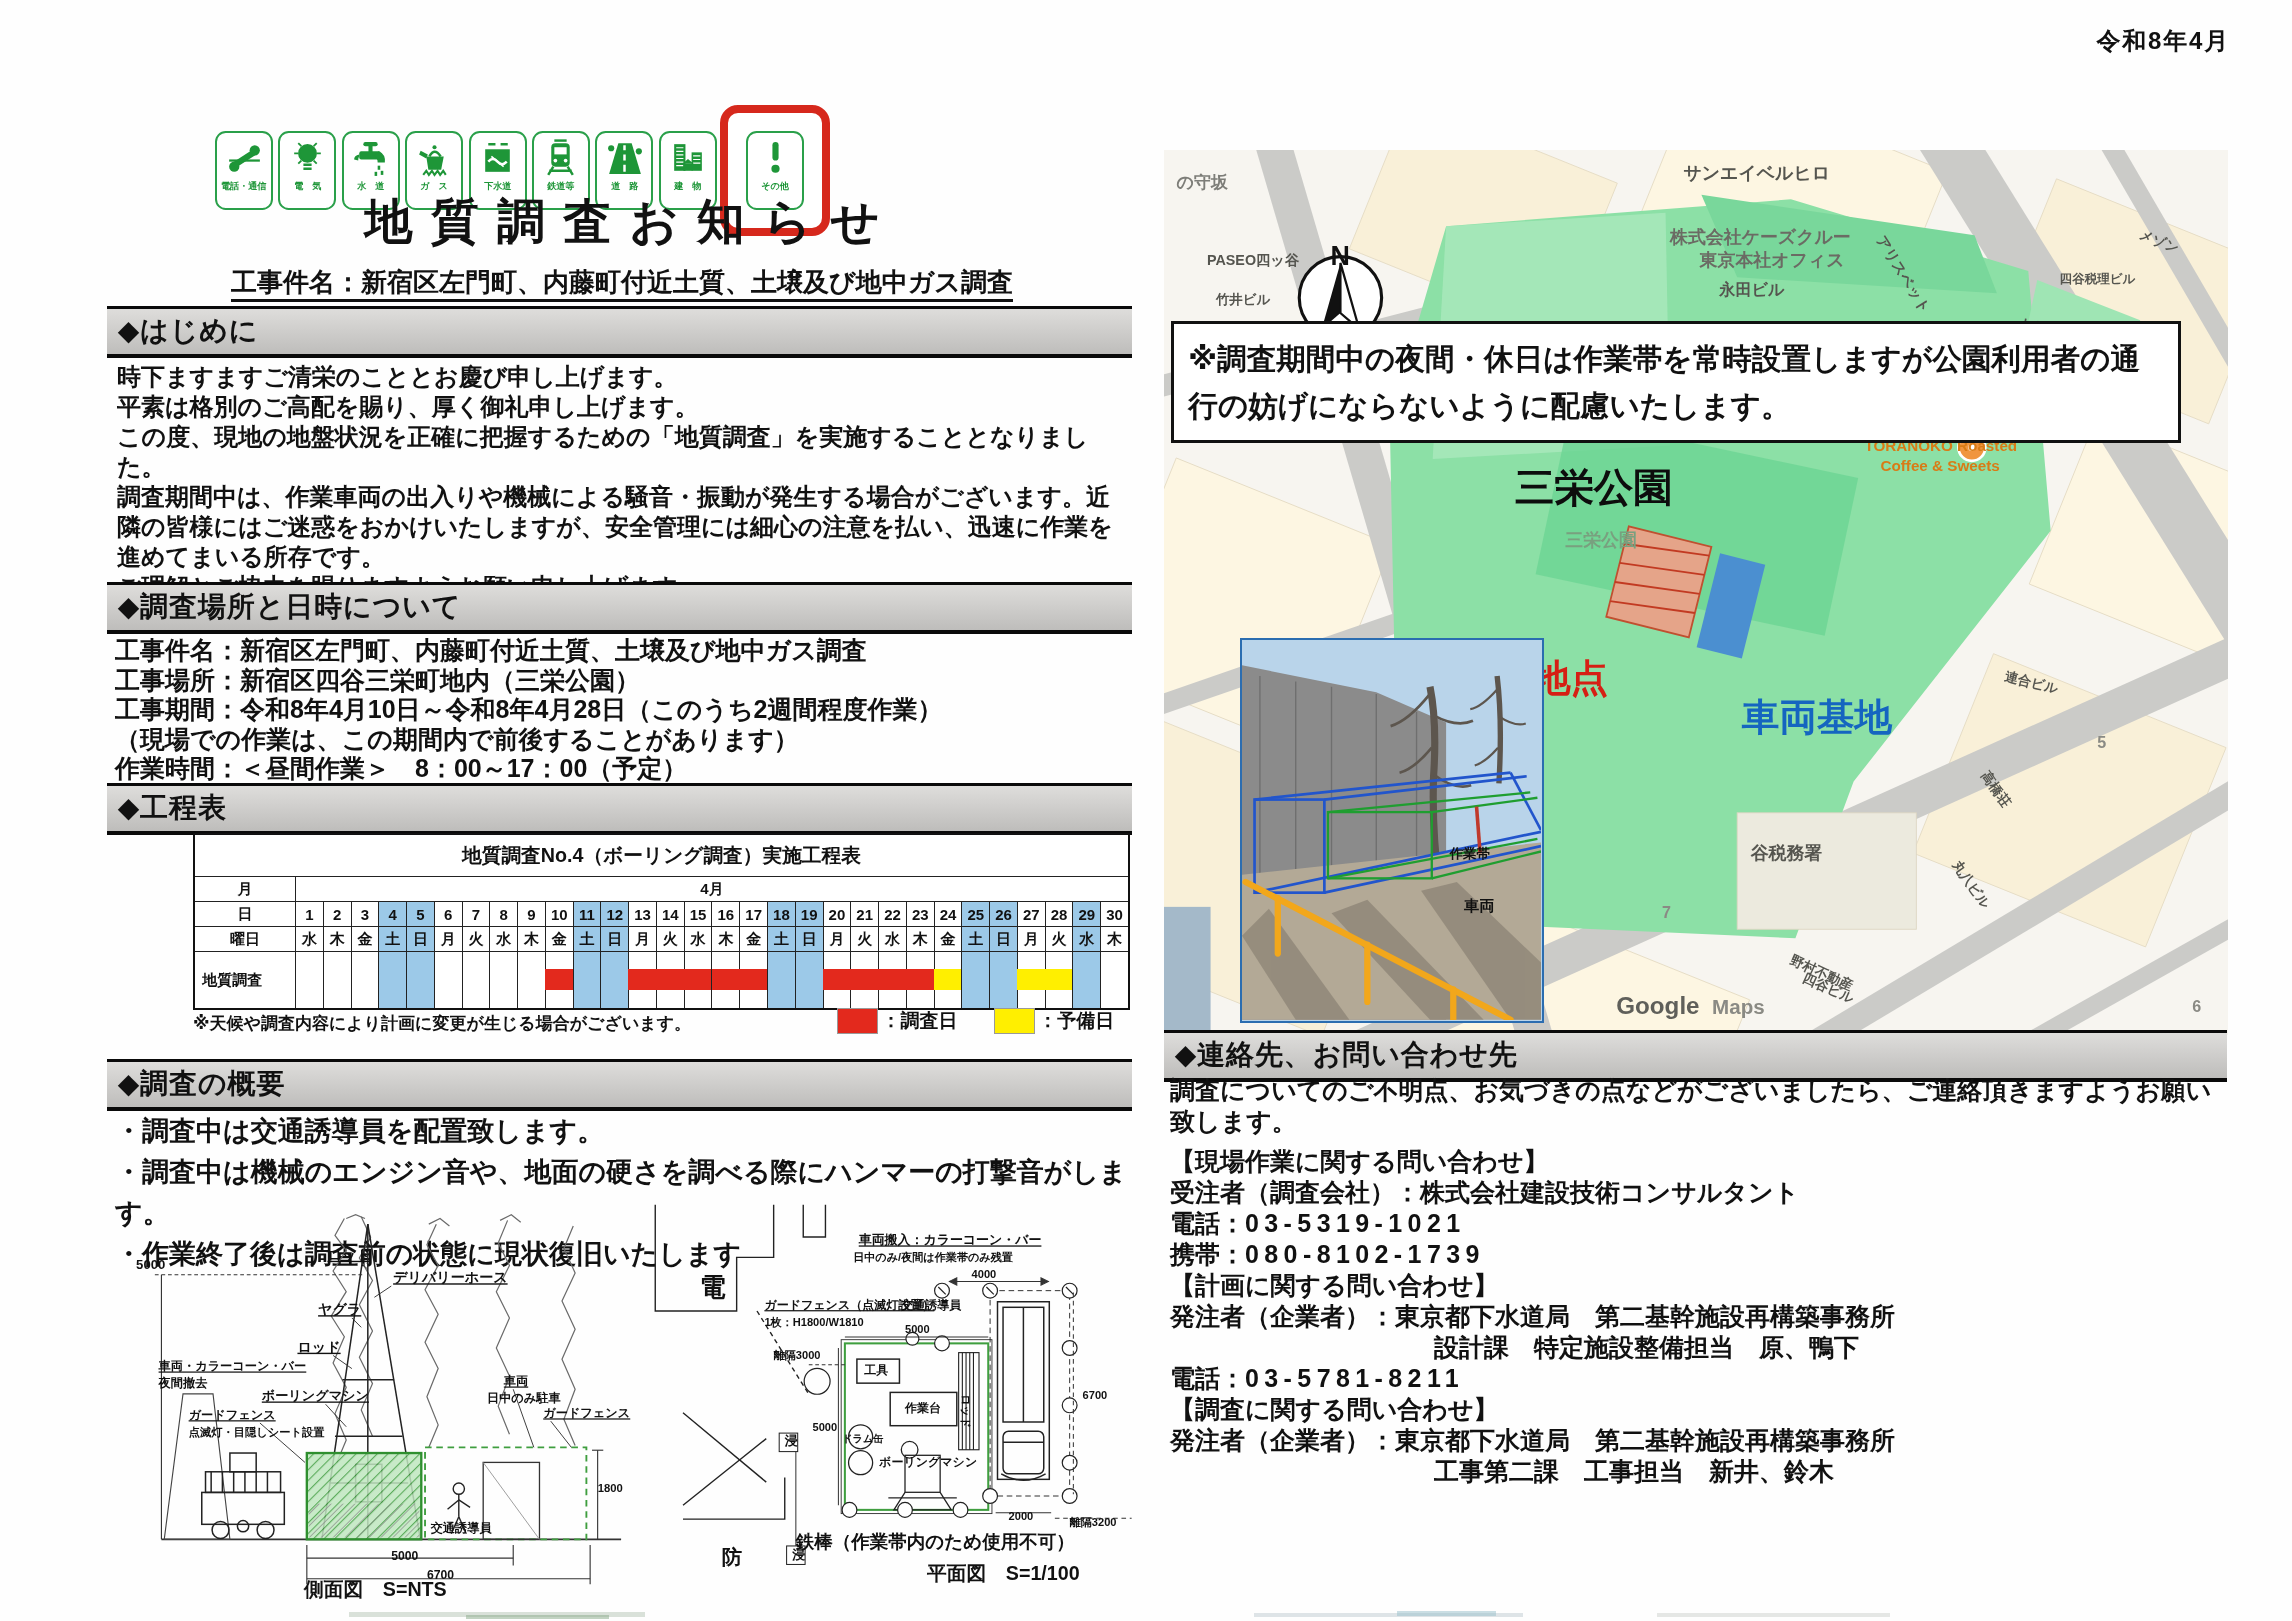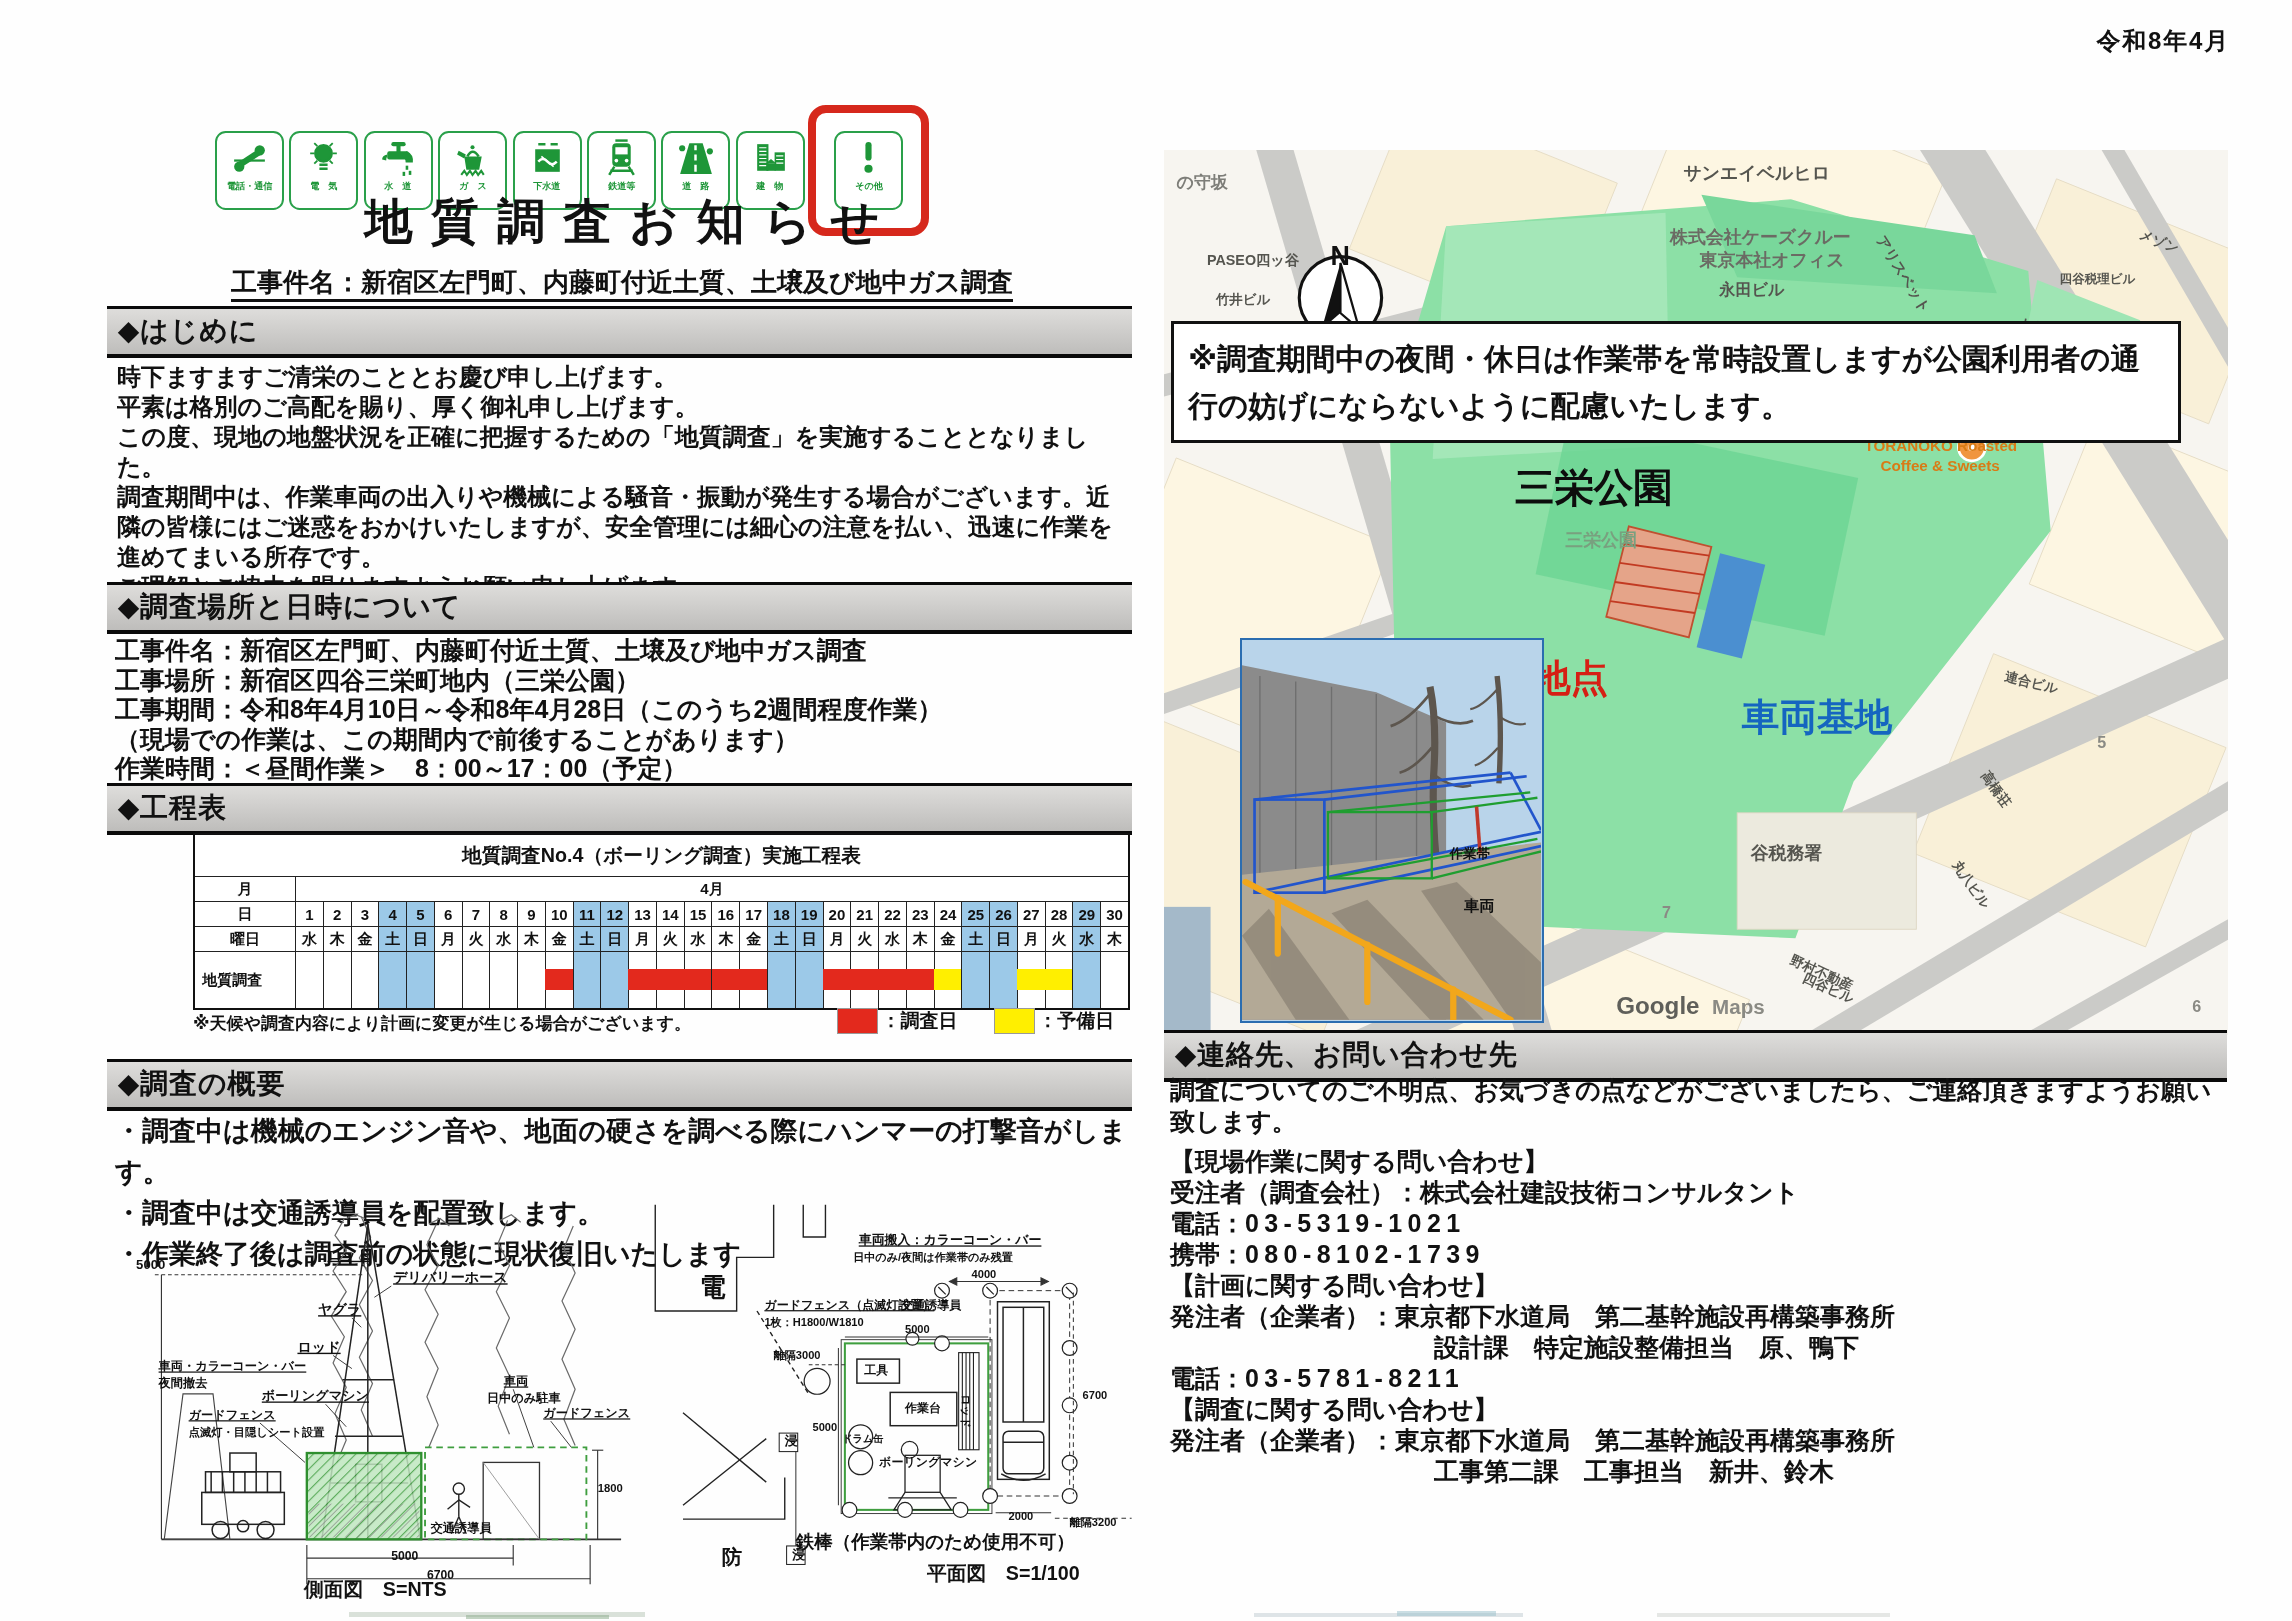--- a/index.html
+++ b/index.html
@@ -4,21 +4,21 @@
 <style>
   html,body{margin:0;padding:0;background:#e8e8e8;}
   #page{position:relative;width:2293px;height:1621px;background:#fefefe;overflow:hidden;
         font-family:"Liberation Sans","DejaVu Sans",sans-serif;color:#111;font-weight:700;}
   .abs{position:absolute;}
   
   .secbar{position:absolute;background:linear-gradient(#dedddb,#bebdbb);border-top:3.6px solid #0a0a0a;
           border-bottom:4.5px solid #0a0a0a;font-size:28px;font-weight:700;padding:2.7px 10.7px 4.5px;letter-spacing:0.9px;}
   
   #icons{position:absolute;left:215px;top:116px;display:flex;align-items:center;gap:5.4px;}
-  .uicon{width:69px;height:79px;border:2.7px solid #2aa04a;border-radius:10.7px;display:flex;flex-direction:column;
+  .uicon{width:58px;height:79px;border:2.7px solid #2aa04a;border-radius:10.7px;display:flex;flex-direction:column;
          align-items:center;justify-content:flex-start;background:#fff;box-sizing:border-box;}
   .uicon svg{width:41px;height:41px;margin-top:4.5px;}
   .ulabel{font-size:9.9px;color:#1e9638;font-weight:700;white-space:nowrap;transform:scale(.92);}
   .ring{border:8px solid #d6281c;border-radius:18px;padding:18px;background:#fff;margin:-10.7px -1.8px;}
   
   #main-title{position:absolute;left:107px;top:190px;width:1030px;text-align:center;font-size:48px;
               font-weight:700;letter-spacing:.38em;text-indent:.38em;}
   #subtitle{position:absolute;left:107px;top:265px;width:1030px;text-align:center;font-size:26px;
             font-weight:700;}
   #subtitle span{border-bottom:3.6px solid #111;padding-bottom:1.8px;}
@@ -333,22 +333,22 @@
         <div>：調査日</div>
       </div>
       <div class="lg">
         <div class="sw" style="background: rgb(255, 239, 0);"></div>
         <div>：予備日</div>
       </div>
     </div>
 
   <div class="secbar" style="left:107px;top:1059px;width:1004px;">◆調査の概要</div>
   <div class="abs" id="gaiyo-body" style="left:115px;top:1111px;width:1021px;">
+      <div class="bullet">・調査中は交通誘導員を配置致します。</div>
       <div class="bullet">・調査中は機械のエンジン音や、地面の硬さを調べる際にハンマーの打撃音がします。</div>
-      <div class="bullet">・調査中は交通誘導員を配置致します。</div>
       <div class="bullet">・作業終了後は調査前の状態に現状復旧いたします</div>
     </div>
 
   <svg class="diagram" id="side-svg" style="left:109px;top:1211px;" width="527" height="394" viewBox="0 0 560 420">
     <defs>
       <pattern id="gh" width="8" height="8" patternUnits="userSpaceOnUse" patternTransform="rotate(45)">
         <rect width="8" height="8" fill="#bfe6bf"></rect>
           <line x1="0" y1="0" x2="0" y2="8" stroke="#3f9e3f" stroke-width="2.4"></line>
       </pattern>
       <pattern id="hatch" width="9" height="9" patternUnits="userSpaceOnUse" patternTransform="rotate(45)">

